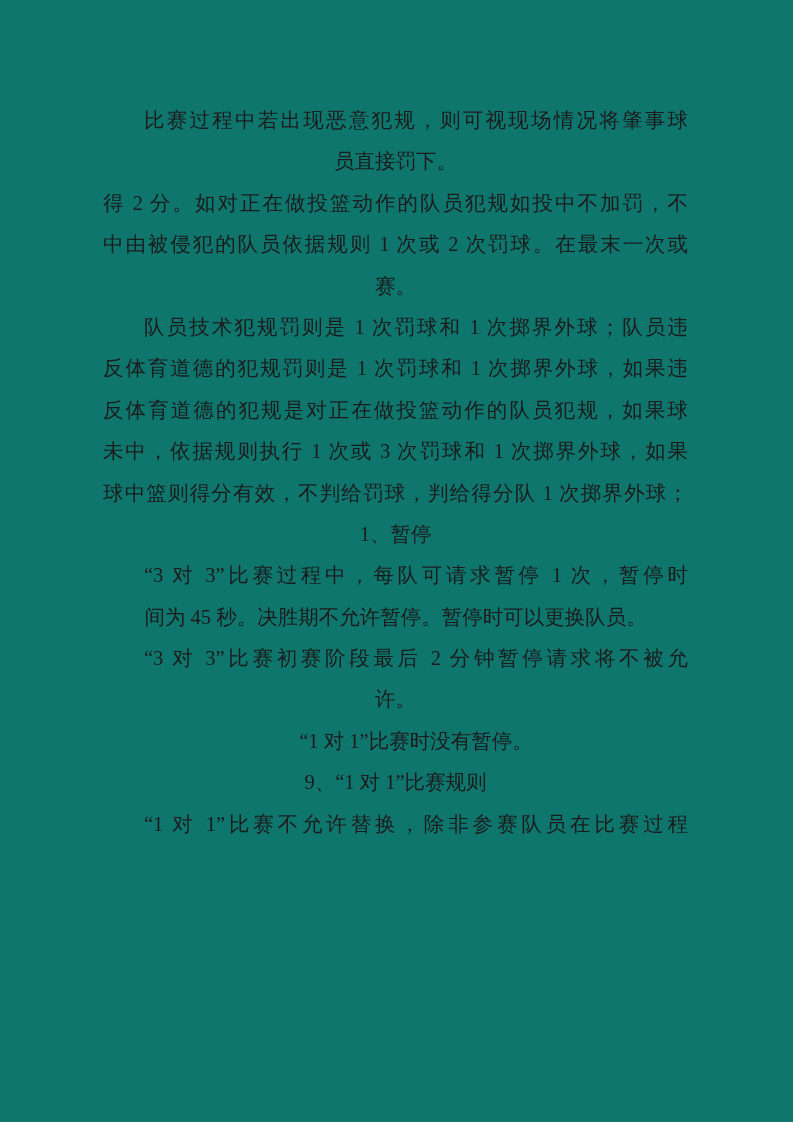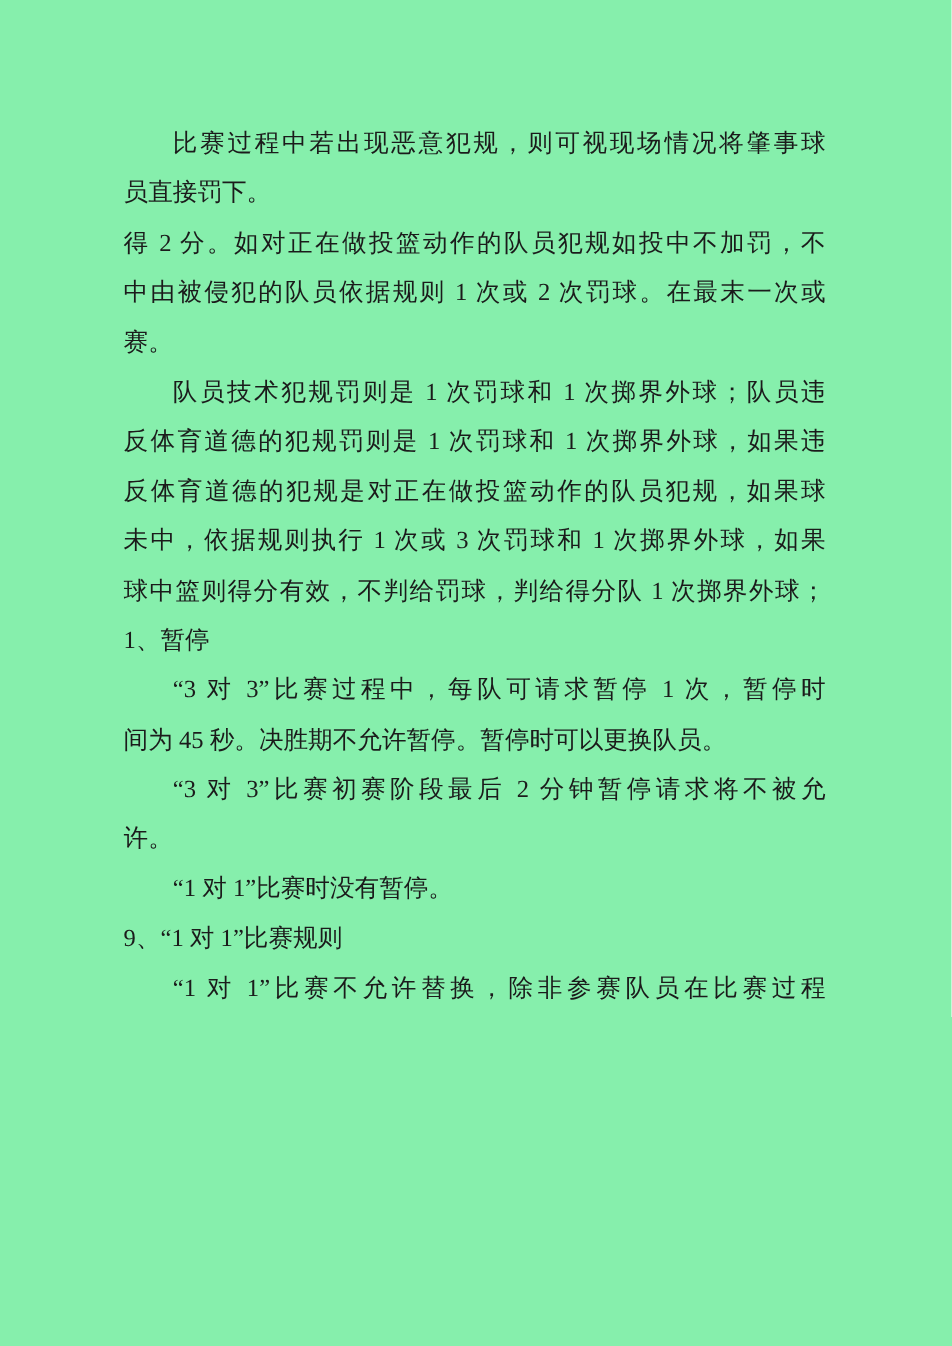--- a/index.html
+++ b/index.html
@@ -4,38 +4,38 @@
 <style>
   html, body {
     margin: 0;
     padding: 0;
     background: #ffffff;
   }
   .page {
     position: relative;
     width: 793px;
     height: 1122px;
-    background: #86efac;
+    background: #0f766e;
     overflow: hidden;
   }
   .textblock {
     position: absolute;
     left: 103px;
     top: 100px;
     width: 585px;
   }
   .line {
     height: 41.4px;
     line-height: 41.4px;
     font-size: 20.5px;
     color: #1b1b1b;
     font-family: "Liberation Serif", "DejaVu Serif", serif;
     white-space: normal;
     overflow: hidden;
-    text-align: left;
+    text-align: center;
   }
   .line.just {
     text-align: justify;
     text-align-last: justify;
   }
   .line.indent {
     text-indent: 41px;
   }
 </style>
 </head>

